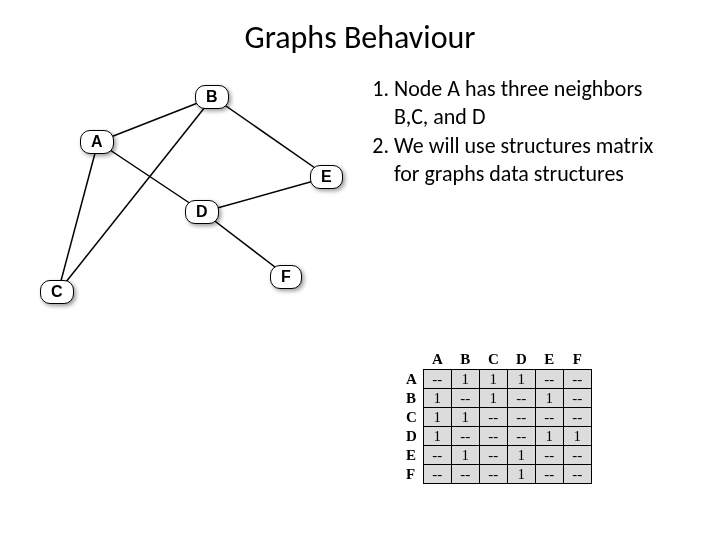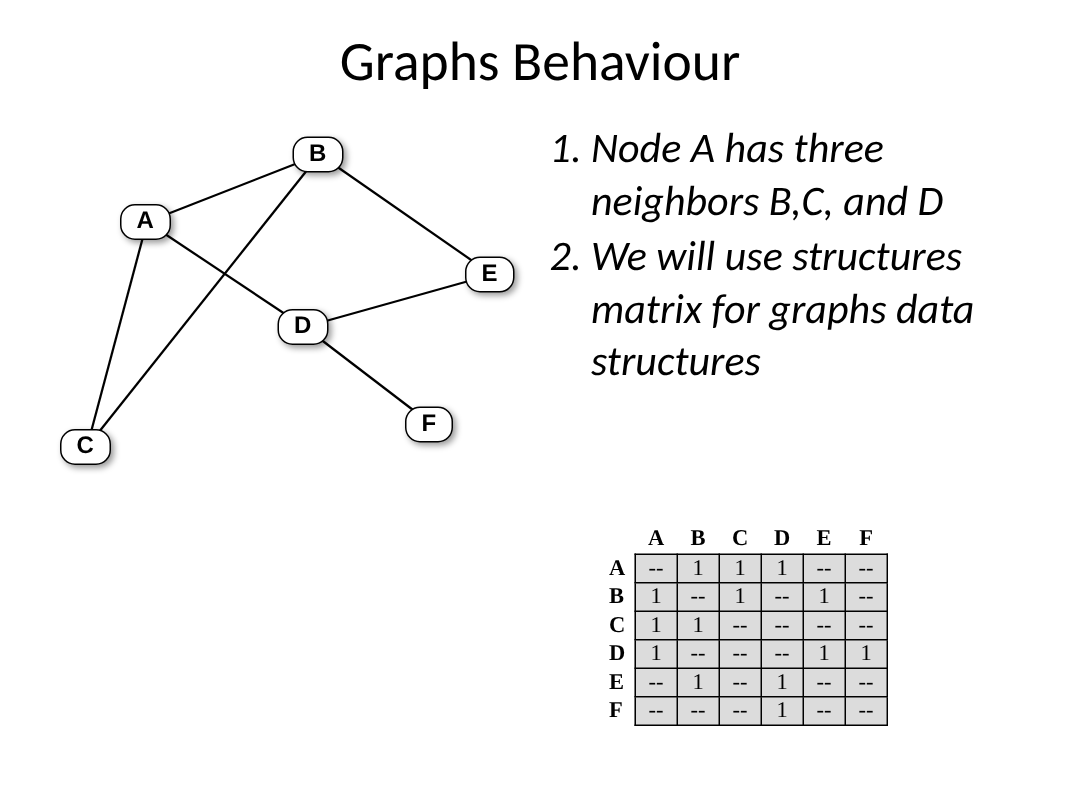--- a/index.html
+++ b/index.html
@@ -7,44 +7,43 @@
     margin: 0;
     width: 720px;
     height: 540px;
     background: #fff;
     font-family: Calibri, Arial, sans-serif;
     color: #000;
     position: relative;
   }
   .title {
     text-align: center;
-    font-size: 37px;
+    font-size: 32px;
     padding-top: 18px;
     font-weight: 400;
   }
   .content {
     display: flex;
     flex-direction: row;
     margin-top: 18px;
   }
   .left {
     position: relative;
     width: 360px;
     height: 290px;
   }
   .right {
     width: 340px;
     padding-right: 20px;
   }
   ol.points {
-    font-size: 28px;
+    font-size: 22px;
     line-height: 1.25;
     margin: 0;
     padding-left: 34px;
-    font-style: italic;
   }
   ol.points li { margin-bottom: 2px; }
 
   
   .graph { position: absolute; left: 30px; top: 0; width: 320px; height: 260px; }
   .node {
     position: absolute;
     background: #fff;
     border: 1px solid #000;
     border-radius: 10px;

